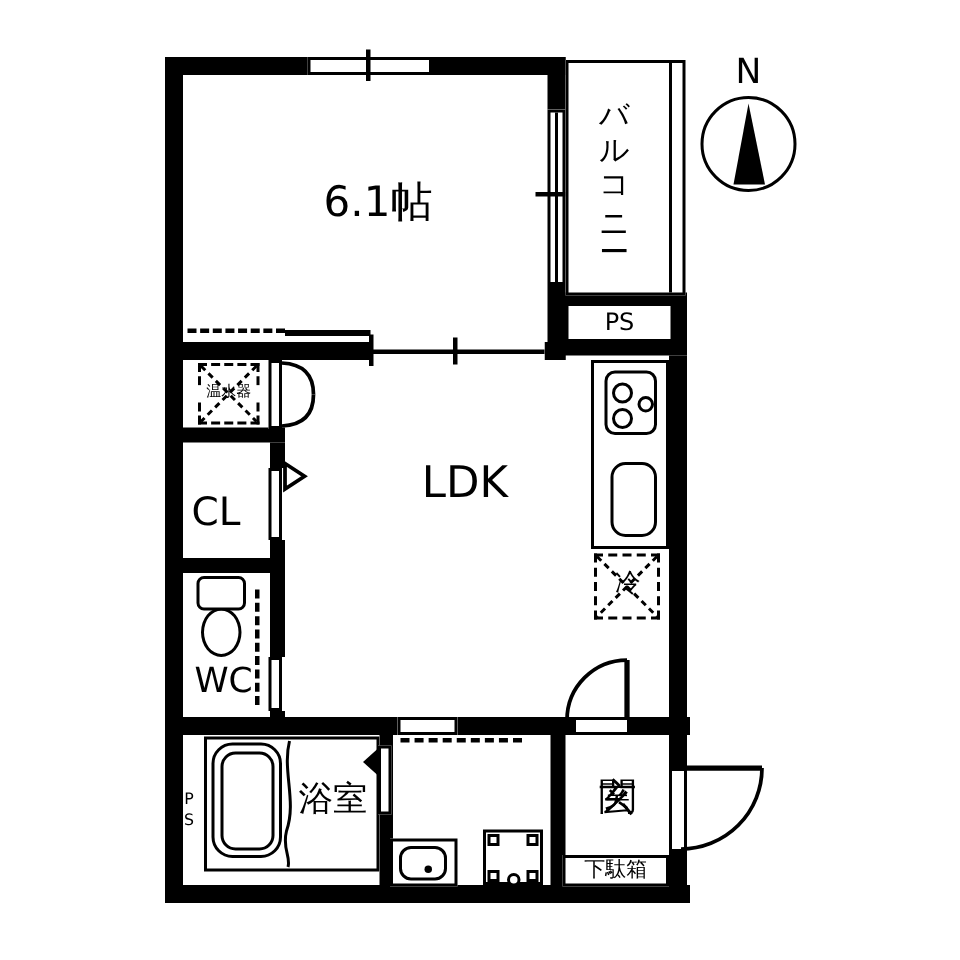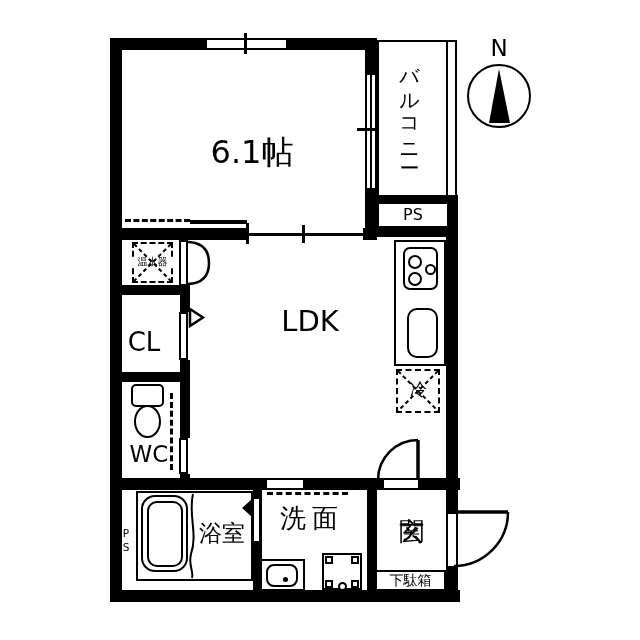--- a/index.html
+++ b/index.html
@@ -59,21 +59,21 @@
   <div class="box" style="left:365px;top:73px;width:12px;height:117px"></div>
   <div class="w" style="left:370px;top:75px;width:2px;height:113px"></div>
   <div class="w" style="left:357px;top:128px;width:20px;height:3px"></div>
 
   <div class="box" style="left:377px;top:40px;width:80px;height:157px"></div>
   <div class="w" style="left:446px;top:42px;width:2px;height:153px"></div>
   <div class="lbl vtext" style="left:399px;top:54px;height:140px;font-size:20px;letter-spacing:3px">バルコニー</div>
 
   <div class="lbl" style="left:379px;top:204px;width:68px;height:22px;background:#fff;font-size:16px;text-align:center;line-height:22px">PS</div>
 
-  <div class="lbl ctr" style="left:185px;top:136px;width:134px;font-size:32px">6.1帖</div>
+  <div class="lbl ctr" style="left:185px;top:120px;width:134px;font-size:28px">6.1帖</div>
 
   <div class="lbl ctr" style="left:250px;top:306px;width:120px;font-size:29px">LDK</div>
 
   <div class="dashbox" style="left:132px;top:242px;width:41px;height:41px"></div>
   <div class="lbl" style="left:130px;top:257px;width:45px;background:#fff;font-size:10px;text-align:center">温水器</div>
   <div class="box" style="left:179px;top:240px;width:9px;height:46px"></div>
 
   <div class="lbl ctr" style="left:122px;top:329px;width:44px;font-size:26px">CL</div>
   <div class="box" style="left:179px;top:312px;width:9px;height:48px"></div>
 
@@ -95,21 +95,20 @@
 
   <div class="box" style="left:136px;top:491px;width:117px;height:90px"></div>
   <div class="box" style="left:141px;top:495px;width:47px;height:77px;border-radius:14px"></div>
   <div class="box" style="left:147px;top:501px;width:36px;height:66px;border-radius:10px"></div>
   <div class="lbl ctr" style="left:193px;top:521px;width:58px;font-size:23px">浴室</div>
   <div class="lbl vtext" style="left:120px;top:527px;font-size:10.5px;letter-spacing:2px">PS</div>
   <div class="box" style="left:252px;top:497px;width:9px;height:46px"></div>
 
   <div class="box" style="left:265px;top:478px;width:40px;height:12px"></div>
   <div class="dash-h" style="left:267px;top:492px;width:81px"></div>
-  <div class="lbl ctr" style="left:272px;top:505px;width:80px;font-size:26px;letter-spacing:6px">洗面</div>
   <div class="box" style="left:260px;top:559px;width:45px;height:32px"></div>
   <div class="box" style="left:266px;top:564px;width:32px;height:23px;border-radius:8px"></div>
   <div class="w round" style="left:283px;top:577px;width:5px;height:5px"></div>
   <div class="box" style="left:322px;top:553px;width:40px;height:37px"></div>
   <div class="box" style="left:325px;top:556px;width:8px;height:8px"></div>
   <div class="box" style="left:351px;top:556px;width:8px;height:8px"></div>
   <div class="box" style="left:325px;top:580px;width:8px;height:8px"></div>
   <div class="box" style="left:351px;top:580px;width:8px;height:8px"></div>
   <div class="box round" style="left:338px;top:582px;width:9px;height:9px"></div>
 

